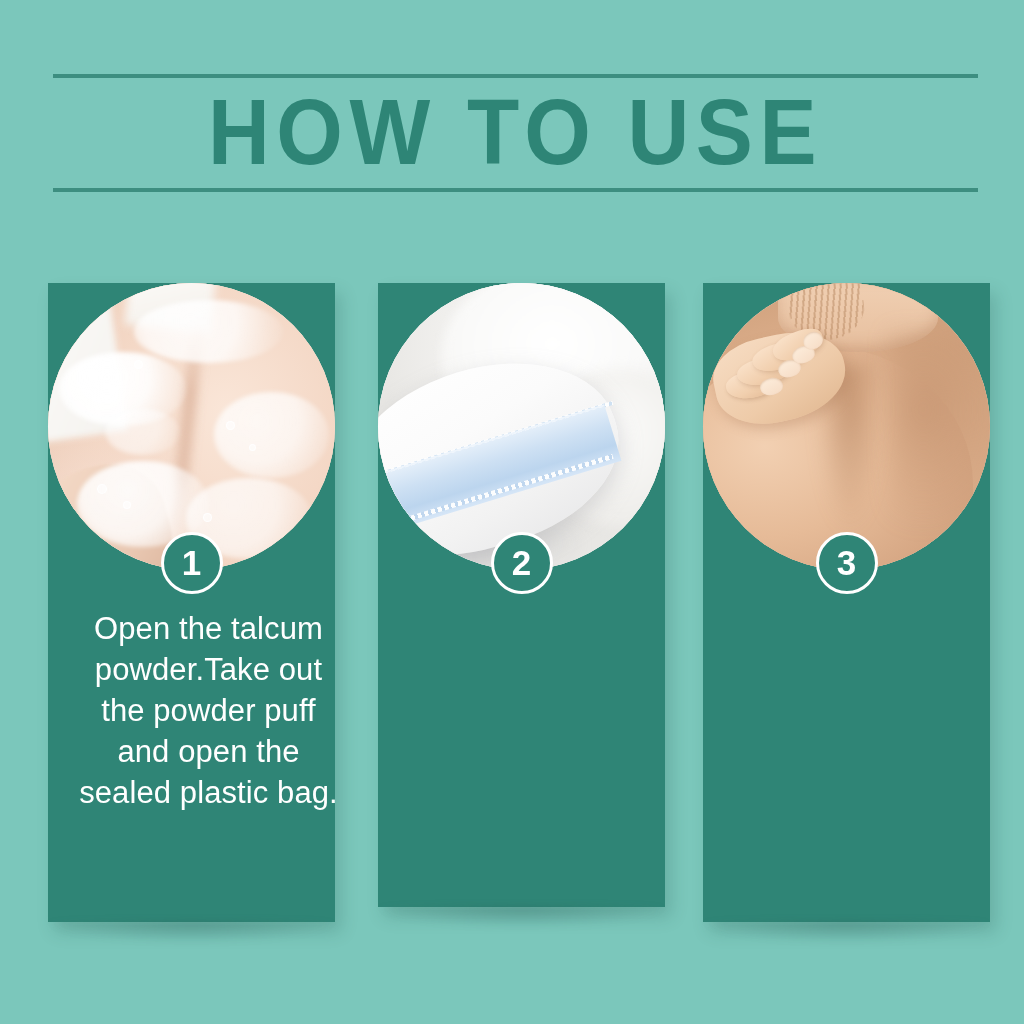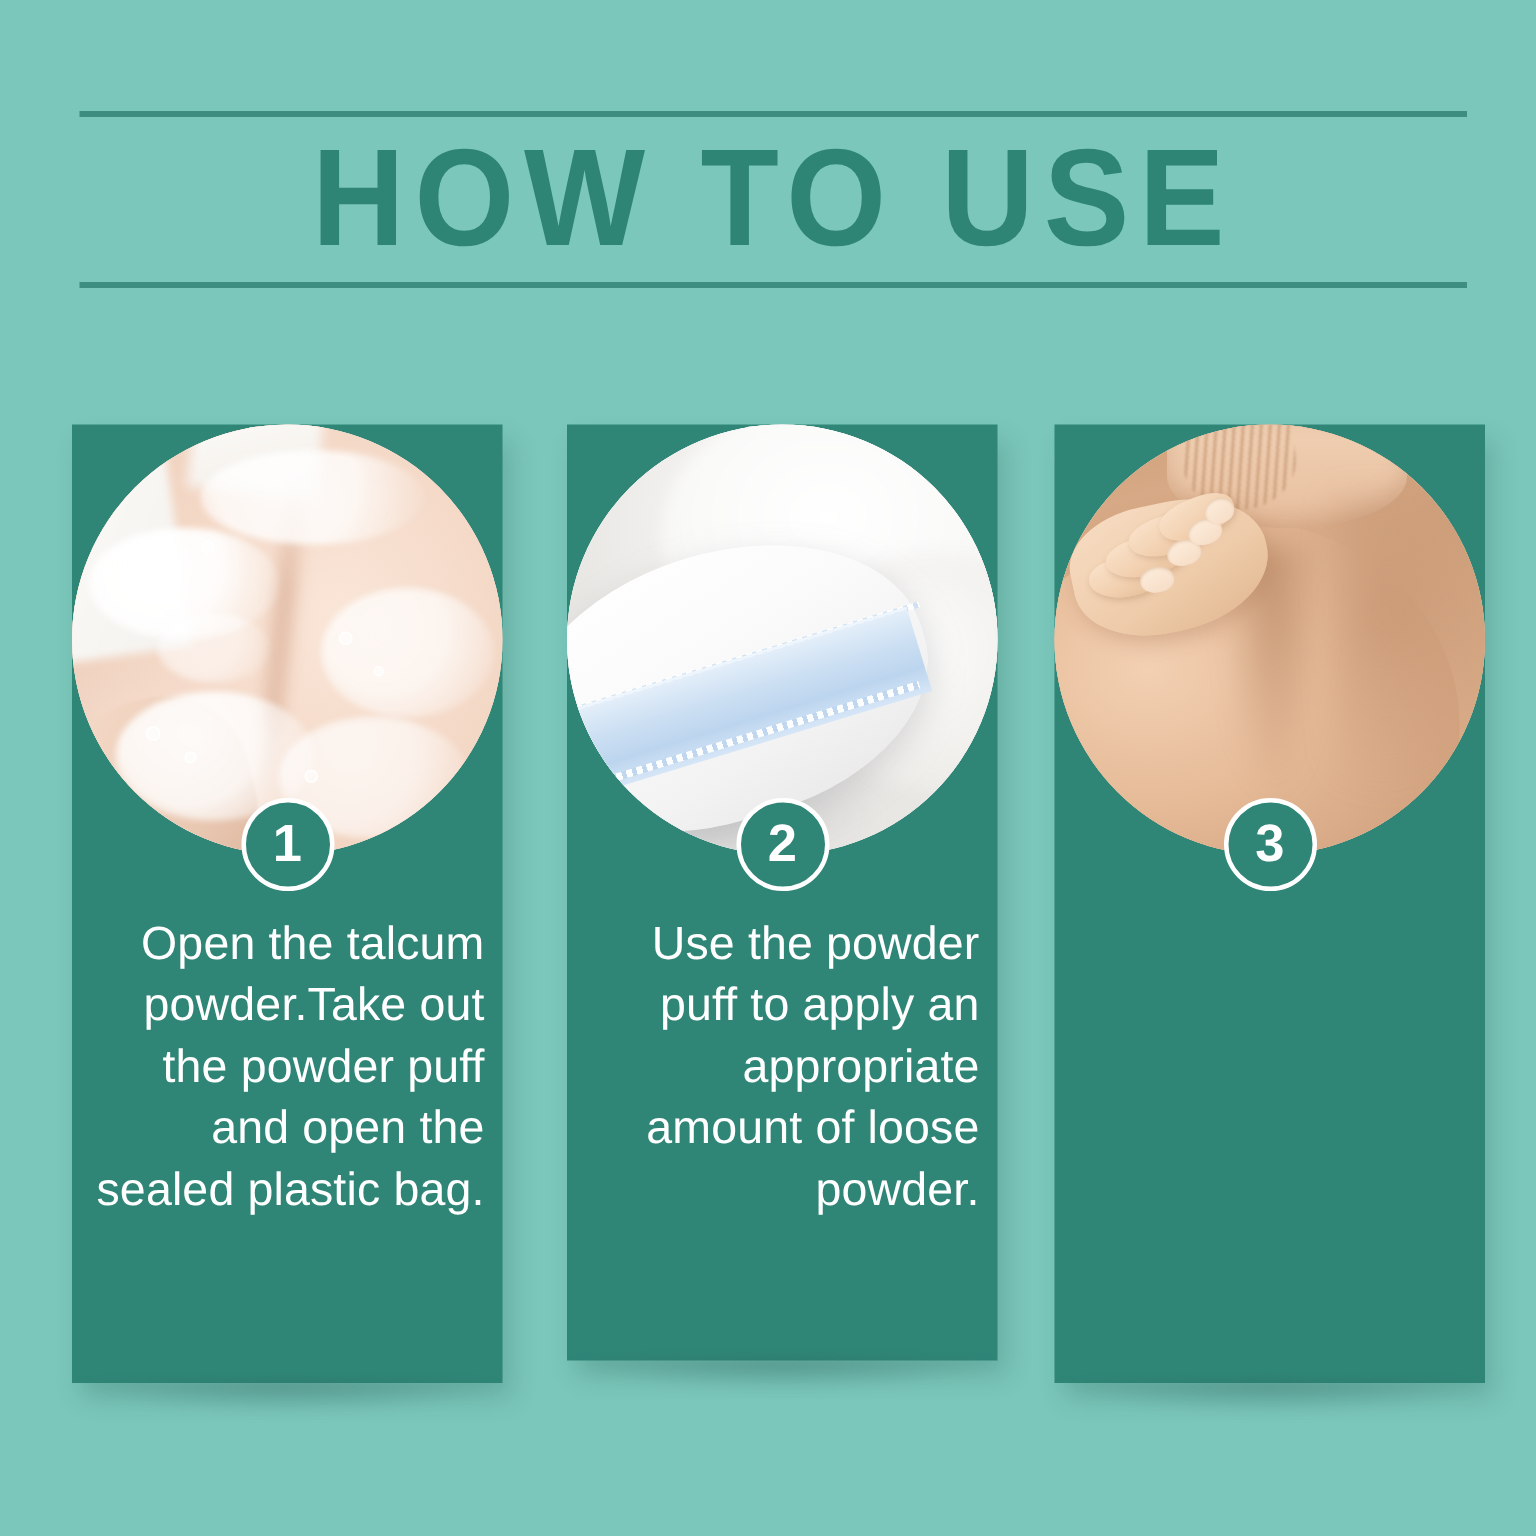--- a/index.html
+++ b/index.html
@@ -302,24 +302,24 @@
     color: #ffffff;
     font-size: 35px;
     font-weight: bold;
     line-height: 56px;
     text-align: center;
   }
 
   
   .caption {
     position: absolute;
-    left: 12px;
+    left: 29px;
     top: 325px;
     width: 263px;
-    text-align: right;
+    text-align: center;
     color: #ffffff;
     font-size: 31px;
     line-height: 41px;
     font-weight: 400;
     letter-spacing: .1px;
   }
 
   
   .card-shadow {
     position: absolute;
@@ -377,21 +377,20 @@
           <div class="ph2-powder"></div>
           <div class="ph2-powder2"></div>
           <div class="ph2-shadow"></div>
           <div class="ph2-puff"></div>
           <div class="ph2-stitch2"></div>
           <div class="ph2-ribbon"></div>
           <div class="ph2-stitch"></div>
         </div>
       </div>
       <div class="badge">2</div>
-      <div class="caption">Use the powder puff to apply an appropriate amount of loose powder.</div>
     </div>
 
     <div class="card card-3">
       <div class="photo">
         <div class="photo-inner">
           <div class="ph3-base"></div>
           <div class="ph3-shoulder"></div>
           <div class="ph3-collar"></div>
           <div class="ph3-hair"></div>
           <div class="ph3-neckshadow"></div>

